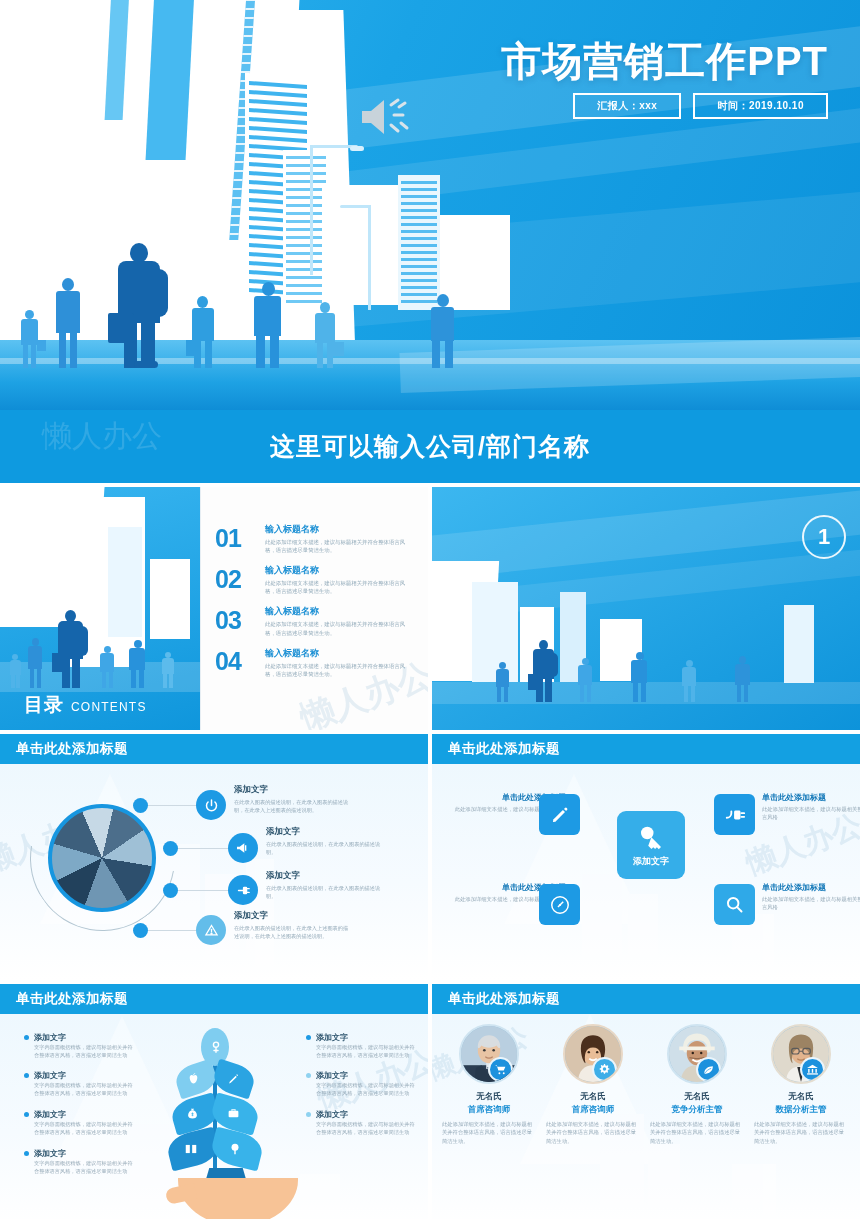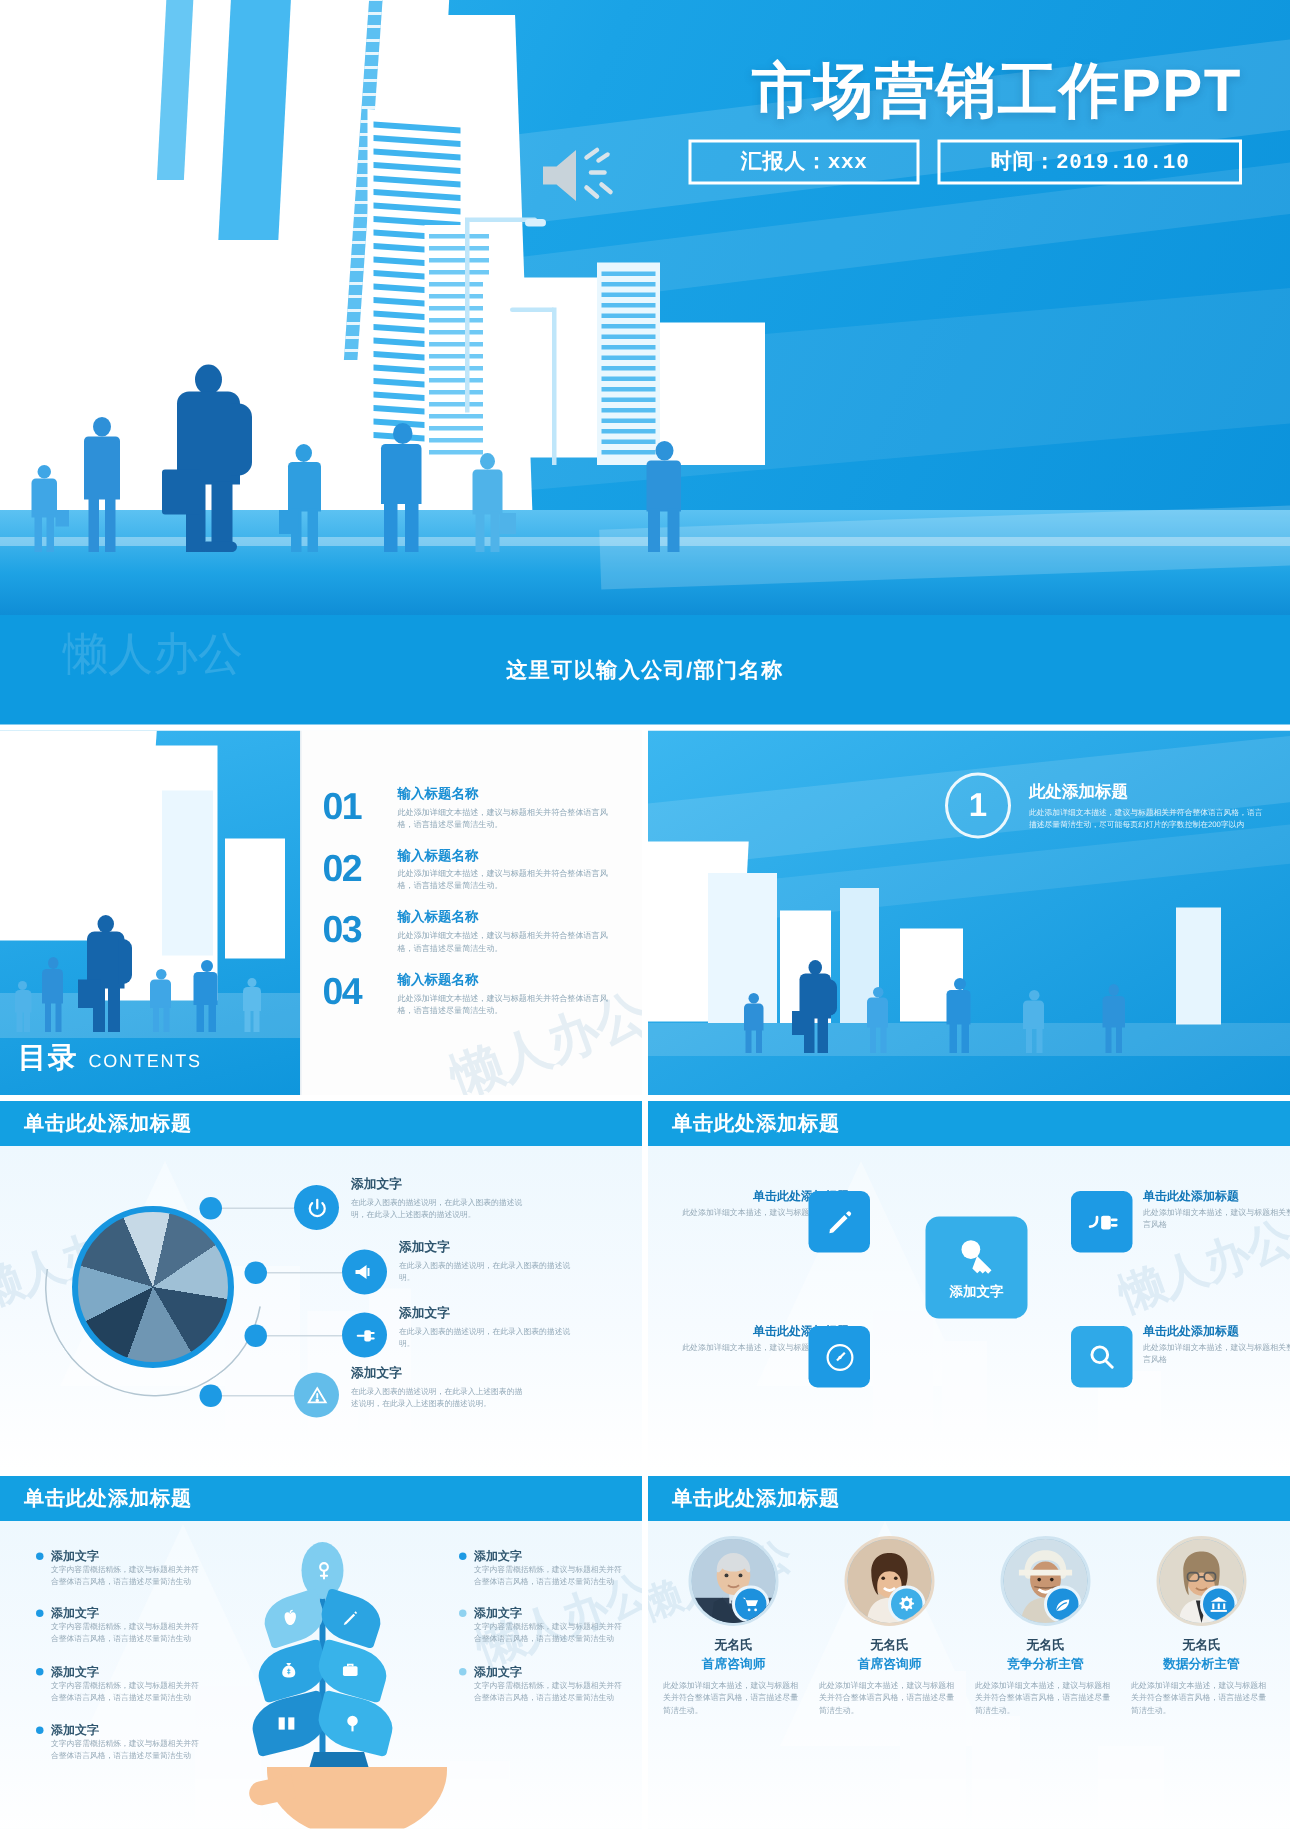--- a/index.html
+++ b/index.html
@@ -62,29 +62,29 @@
   .person i { display:block; position:absolute; background:currentColor; }
   .p-head { border-radius:50%; }
   .p-body { border-radius:3px 3px 0 0; }
 
   
   .hero-txt { position:absolute; right:32px; top:40px; width:470px; text-align:right; color:#fff; z-index:6;}
   .hero-title { font-size:40px; font-weight:bold; letter-spacing:1px; line-height:1.05;
                 text-shadow:0 2px 6px rgba(0,60,110,.22); }
   .hero-sub { font-size:13.5px; margin-top:11px; letter-spacing:.3px; }
   .hero-meta { margin-top:11px; display:flex; gap:12px; justify-content:flex-end; }
-  .meta-box { border:2px solid #ffffff; padding:4px 33px; font-size:14px; font-weight:bold; letter-spacing:.5px;font-family:Liberation Mono, monospace;}
+  .meta-box { border:2px solid #ffffff; padding:4px 22px; font-size:10px; font-weight:bold; letter-spacing:.5px;}
 
   .speaker { position:absolute; right:450px; top:95px; z-index:6; }
 
   
   .company-bar { width:860px; height:73px; background:#0e9ae0;
                  display:flex; align-items:center; justify-content:center; position:relative; overflow:hidden;}
   .company-bar .wm { position:absolute; left:42px; top:6px; font-size:30px; color:rgba(255,255,255,.14); }
-  .company-name { color:#fff; font-size:14px; font-weight:bold; letter-spacing:1px; }
+  .company-name { color:#fff; font-size:25px; font-weight:bold; letter-spacing:1px; }
 
   
   .grid { display:flex; flex-wrap:wrap; width:860px; }
   .cell { width:430px; position:relative; }
   .cell.r1 { height:247px; }
   .cell.r2 { height:250px; }
   .cell.r3 { height:249px; }
   .gapline { width:860px; height:4px; background:#ffffff; }
 
   .slide { position:absolute; inset:0 3px 4px 3px; background:#f7fbfe; overflow:hidden; }
@@ -100,21 +100,21 @@
   .ghost-city i { position:absolute; background:#ffffff; display:block; }
   .ghost-tri { position:absolute; width:0; height:0; border-left:70px solid transparent;
                border-right:70px solid transparent; border-bottom:150px solid rgba(255,255,255,.85); }
 
   .wm-big { position:absolute; font-size:34px; color:rgba(120,170,205,.18);
             transform:rotate(-20deg); pointer-events:none; font-weight:bold; }
 
   
   .toc-left { position:absolute; left:0; top:0; width:200px; height:100%;
               background:linear-gradient(165deg,#38b5f0,#0f96dc); overflow:hidden; }
-  .toc-label { position:absolute; left:12px; bottom:12px; color:#fff; display:flex; align-items:baseline; gap:7px;}
+  .toc-label { position:absolute; left:24px; bottom:12px; color:#fff; display:flex; align-items:baseline; gap:7px;}
   .toc-label .cn { font-size:19px; font-weight:bold; letter-spacing:1px; }
   .toc-label .en { font-size:12px; letter-spacing:1.2px; }
   .toc-right { position:absolute; left:200px; top:0; right:0; bottom:0;
                background:#fdfdfd; border-left:1px solid #e7eef3; padding:36px 14px 0 14px; }
   .toc-item { display:flex; gap:9px; margin-bottom:10px; align-items:center; }
   .toc-num { font-size:25px; font-weight:bold; color:#1a8fd4; line-height:.95; letter-spacing:-1px;
              min-width:41px; }
   .toc-h { font-size:9px; font-weight:bold; color:#1a8fd4; margin-bottom:2px; }
   .toc-p { font-size:5.4px; color:#8fa8b8; line-height:1.5; max-width:165px; }
 
@@ -491,24 +491,20 @@
             <i style="left:11px;top:25px;width:4px;height:17px;"></i>
         </div>
         <div class="person" style="left:300px;bottom:28px;color:#2d93da;width:22px;height:46px;">
           <i class="p-head" style="left:7px;top:0;width:7px;height:8px;"></i>
             <i class="p-body" style="left:3px;top:8px;width:15px;height:21px;"></i>
           <i style="left:5px;top:28px;width:4px;height:18px;"></i>
             <i style="left:12px;top:28px;width:4px;height:18px;"></i>
         </div>
         <div class="sec-row">
           <div class="sec-circle">1</div>
-          <div class="sec-txt">
-            <h3>此处添加标题</h3>
-            <p>此处添加详细文本描述，建议与标题相关并符合整体语言风格，语言描述尽量简洁生动，尽可能每页幻灯片的字数控制在200字以内</p>
-          </div>
         </div>
       </div>
     </div>
   </div>
 
   <div class="cell r2">
     <div class="slide left">
       <div class="bar-title">单击此处添加标题</div>
       <div class="slide-body">
         <div class="ghost-city">

